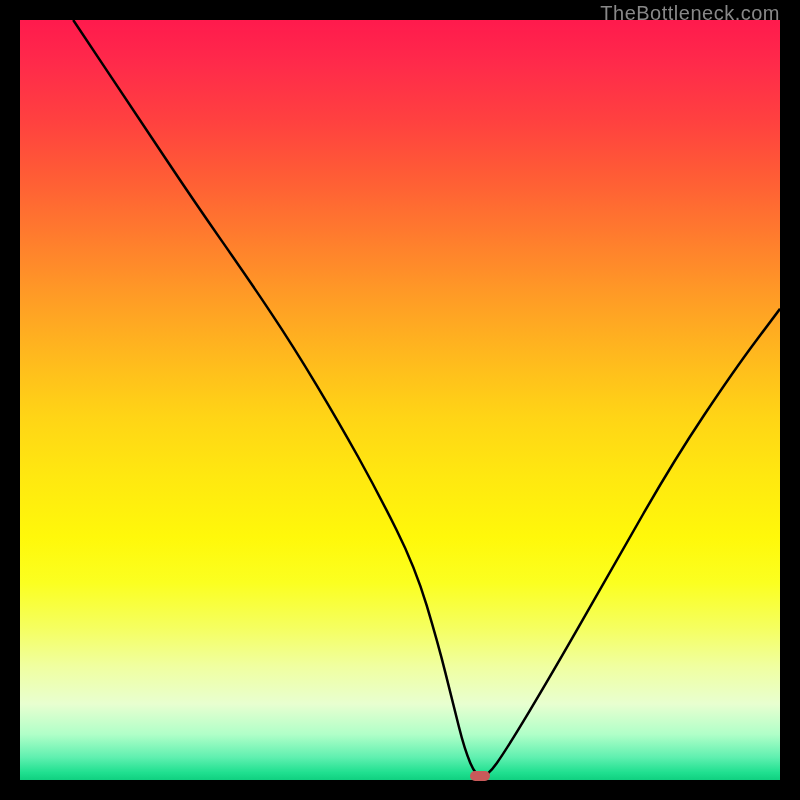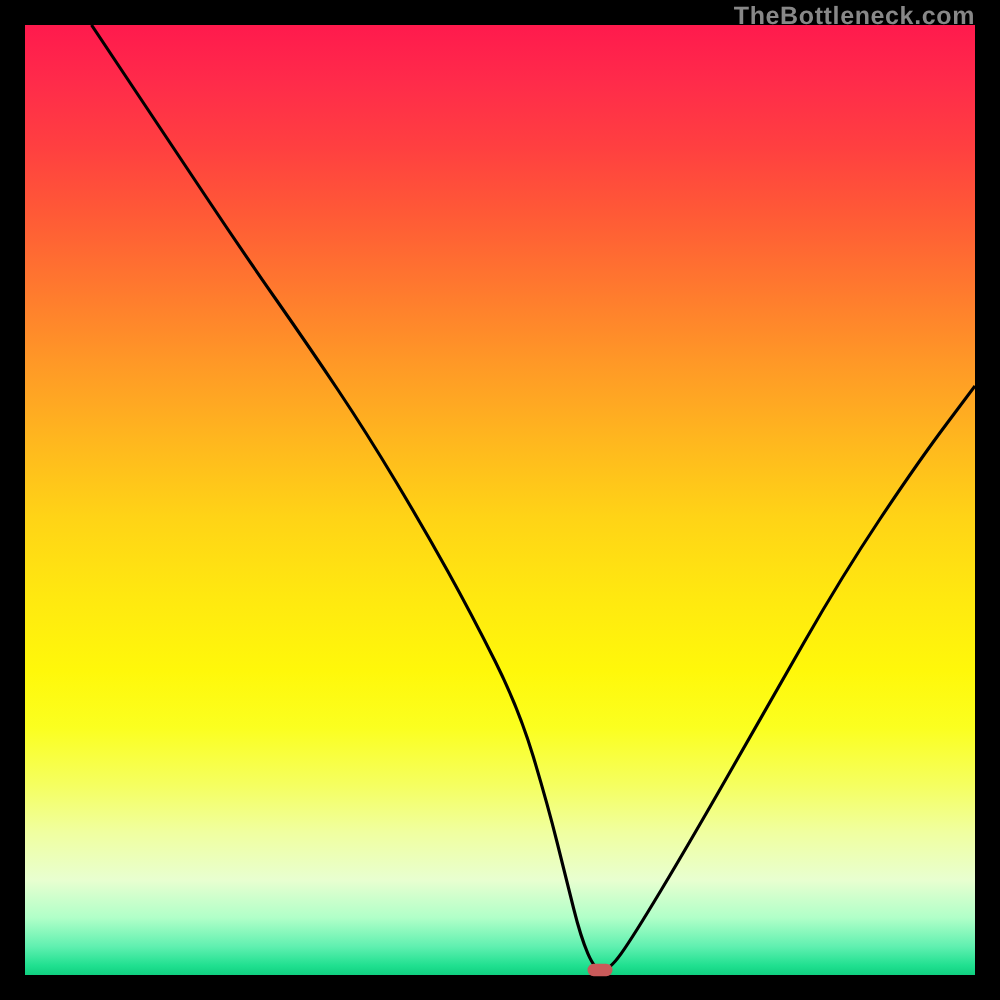--- a/index.html
+++ b/index.html
@@ -8,21 +8,20 @@
     width: 800px;
     height: 800px;
     background: #000;
     overflow: hidden;
   }
   .chart-container {
     position: relative;
     width: 800px;
     height: 800px;
     background: #000;
-    font-weight: bold;
   }
   .plot-area {
     position: absolute;
     left: 20px;
     top: 20px;
     width: 760px;
     height: 760px;
     background: linear-gradient(to bottom,
       #ff1a4d 0%,
       #ff2b4a 6%,

